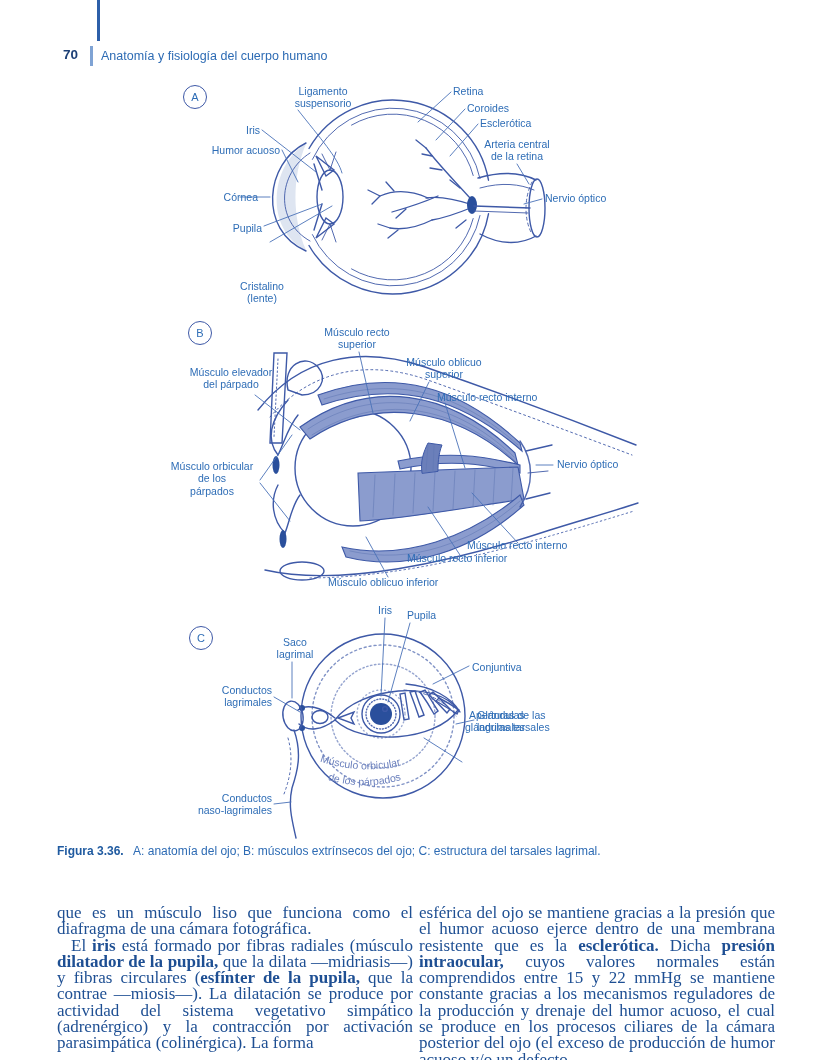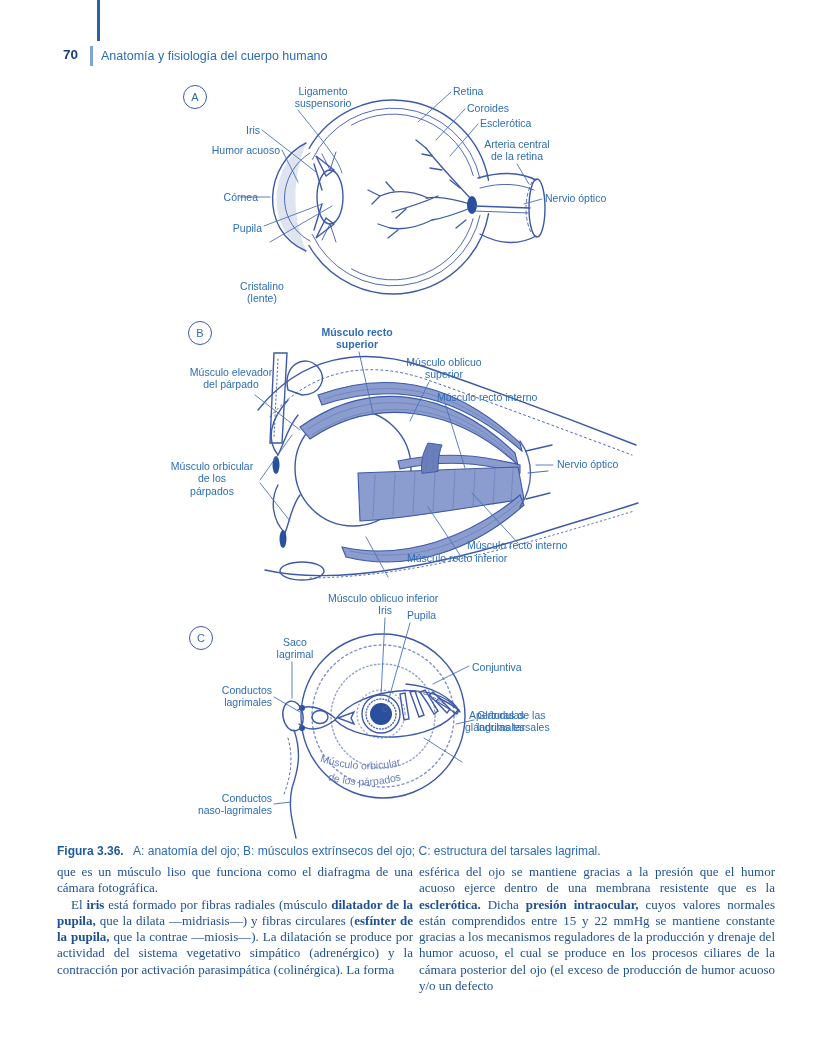--- a/index.html
+++ b/index.html
@@ -24,22 +24,22 @@
   .art .dk{fill:#2a4f9c;stroke:none;}
   .art .mus{fill:#8b9cce;stroke:#3e59a7;stroke-width:1.1;}
   .art .mus2{fill:#6b7fba;stroke:#3e59a7;stroke-width:1;}
   .art .hat{stroke:#5d74b2;stroke-width:.6;opacity:.85;}
   .art .lt{fill:#d6deee;stroke:none;opacity:.8;}
   .art .led{stroke:#4a72b8;stroke-width:.9;}
   .art text{font-family:"Liberation Sans",sans-serif;font-size:10.5px;fill:#6b80bd;stroke:none;}
   
   #caption{position:absolute;left:57px;top:844px;width:720px;font-size:12px;color:#2d6bb4;}
   #caption b{color:#1f5aa0;}
-  .col{position:absolute;top:864px;width:356px;font-family:"Liberation Serif",serif;
-       font-size:13px;line-height:16.3px;color:#1e4f93;text-align:justify;}
+  .col{position:absolute;top:905px;width:356px;font-family:"Liberation Serif",serif;
+       font-size:17px;line-height:16.3px;color:#1e4f93;text-align:justify;}
   .col p{margin:0;}
   .col p.ind{text-indent:14px;}
   #col-left{left:57px;} #col-right{left:419px;}
 </style>
 </head>
 <body>
 
 <div id="page">
 
   <div id="top-rule"></div>
@@ -160,34 +160,34 @@
       <path class="led" d="M 259,67 L 240,106"></path>
       <path class="led" d="M 275,88 L 295,153"></path>
       <path class="led" d="M 85,80 L 130,115"></path>
       <path class="led" d="M 90,165 L 122,120 M 90,168 L 120,206"></path>
       <path class="led" d="M 366,150 L 383,150"></path>
       <path class="led" d="M 348,228 L 302,178"></path>
       <path class="led" d="M 290,240 L 258,192"></path>
       <path class="led" d="M 218,262 L 196,222"></path>
     </g>
   </svg>
-  <div class="lbl c" style="left:357px;top:326px;font-weight:bold;">Músculo recto
+  <div class="lbl c" style="left:357px;top:326px;">Músculo recto
 superior</div>
   <div class="lbl c" style="left:444px;top:356px;">Músculo oblicuo
 superior</div>
   <div class="lbl l" style="left:437px;top:391px;">Músculo recto interno</div>
   <div class="lbl c" style="left:231px;top:366px;">Músculo elevador
 del párpado</div>
   <div class="lbl c" style="left:212px;top:460px;">Músculo orbicular
 de los
 párpados</div>
   <div class="lbl l" style="left:557px;top:458px;">Nervio óptico</div>
   <div class="lbl l" style="left:467px;top:539px;">Músculo recto interno</div>
   <div class="lbl l" style="left:407px;top:552px;">Músculo recto inferior</div>
-  <div class="lbl l" style="left:328px;top:592px;">Músculo oblicuo inferior</div>
+  <div class="lbl l" style="left:328px;top:576px;">Músculo oblicuo inferior</div>
 
   <div class="badge" style="left:189px;top:626px;">C</div>
   <svg class="art" style="position:absolute;left:170px;top:598px;" width="470" height="250" viewBox="0 0 470 250">
 
     <circle cx="213" cy="118" r="82" fill="#eef1f8" stroke-width="1.4"></circle>
     <circle cx="213" cy="118" r="71" stroke="#8a9bcd" stroke-width="18" stroke-dasharray="2 3" opacity=".65"></circle>
     <circle cx="213" cy="118" r="52" stroke="#8a9bcd" stroke-width="11" stroke-dasharray="1.5 2.5" opacity=".55"></circle>
 
     <path d="M 165,122 C 190,88 268,82 288,112 C 265,144 192,148 165,122 Z" fill="#ffffff" stroke-width="1.6"></path>
     <circle cx="211" cy="116" r="24" stroke="#8a9bcd" stroke-width="6" stroke-dasharray="1 3" opacity=".5"></circle>

